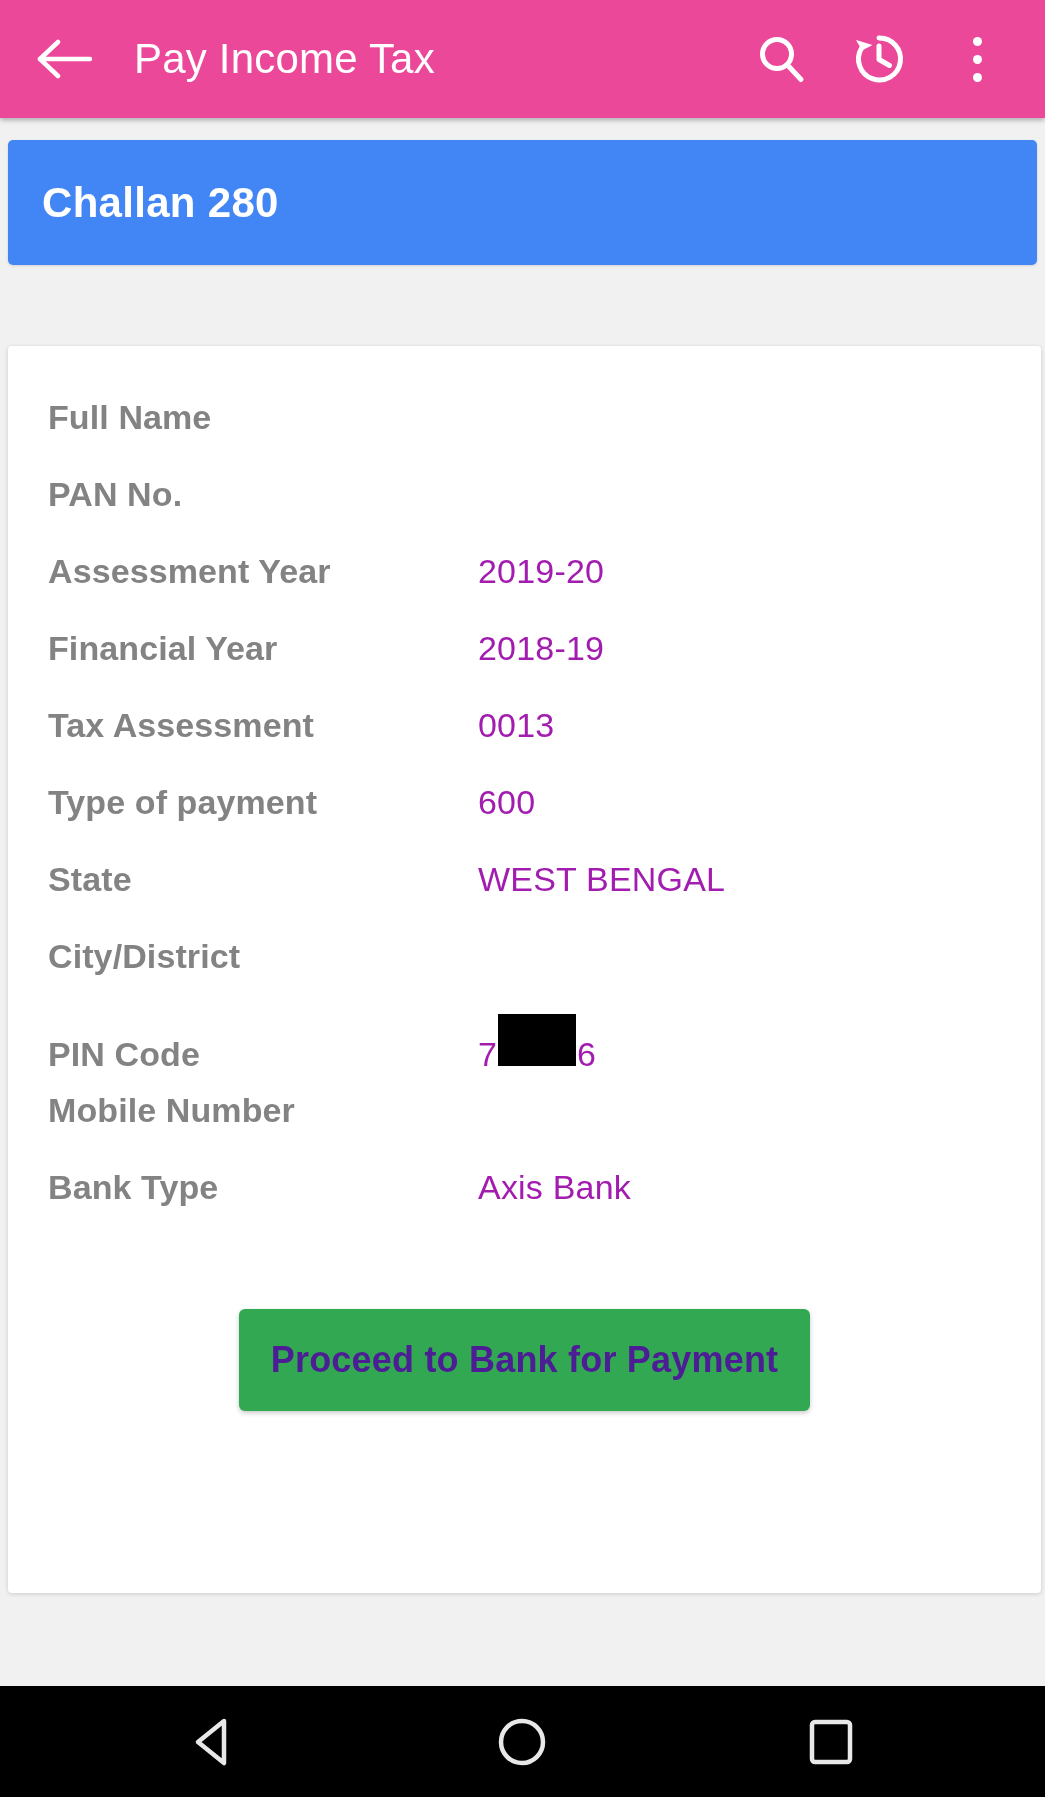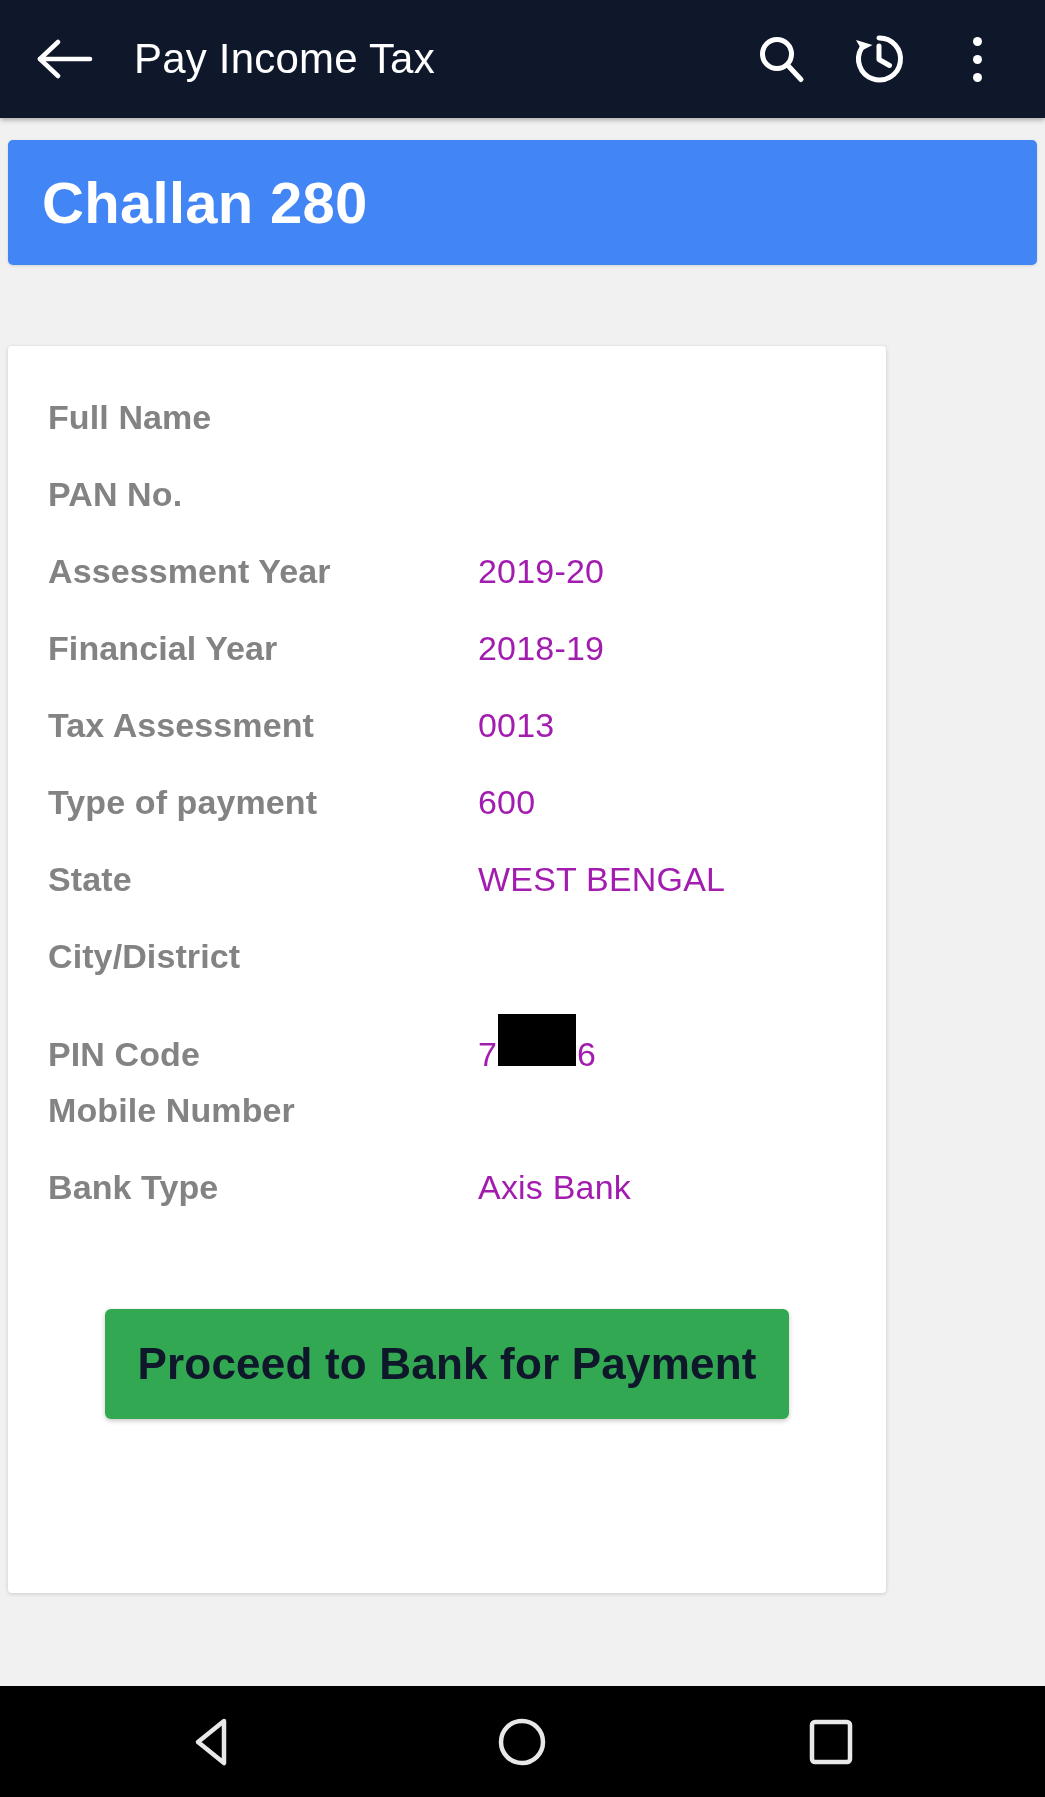--- a/index.html
+++ b/index.html
@@ -20,21 +20,21 @@
     height: 1797px;
     background: #f1f1f1;
     display: flex;
     flex-direction: column;
   }
 
   
   .appbar {
     position: relative;
     height: 118px;
-    background: #0f172a;
+    background: #ec4899;
     display: flex;
     align-items: center;
     flex: 0 0 auto;
     padding: 0 26px 0 34px;
     box-sizing: border-box;
     box-shadow: 0 2px 5px rgba(0,0,0,0.30);
     z-index: 5;
   }
   .appbar-back {
     width: 62px;
@@ -105,31 +105,31 @@
     background: #4285f4;
     border-radius: 5px;
     box-sizing: border-box;
     display: flex;
     align-items: center;
     padding-left: 34px;
     box-shadow: 0 1px 3px rgba(0,0,0,0.12);
   }
   .banner-title {
     color: #ffffff;
-    font-size: 58px;
+    font-size: 42px;
     font-weight: bold;
     letter-spacing: 0.3px;
   }
 
   
   .card {
     position: absolute;
     left: 8px;
     top: 228px;
-    width: 878px;
+    width: 1033px;
     height: 1247px;
     background: #ffffff;
     border-radius: 4px;
     box-sizing: border-box;
     box-shadow: 0 1px 4px rgba(0,0,0,0.16);
     padding: 0;
     overflow: hidden;
   }
   .rows {
     padding: 52px 40px 0 40px;
@@ -168,22 +168,22 @@
   }
 
   
   .btn-wrap {
     display: flex;
     justify-content: center;
     margin-top: 64px;
   }
   .proceed-btn {
     background: #32a852;
-    color: #0f172a;
-    font-size: 44px;
+    color: #4c1d95;
+    font-size: 36px;
     font-weight: bold;
     border: none;
     border-radius: 6px;
     padding: 30px 32px;
     font-family: "Liberation Sans", sans-serif;
     letter-spacing: 0.2px;
     cursor: pointer;
     box-shadow: 0 2px 5px rgba(0,0,0,0.22);
     white-space: nowrap;
   }

